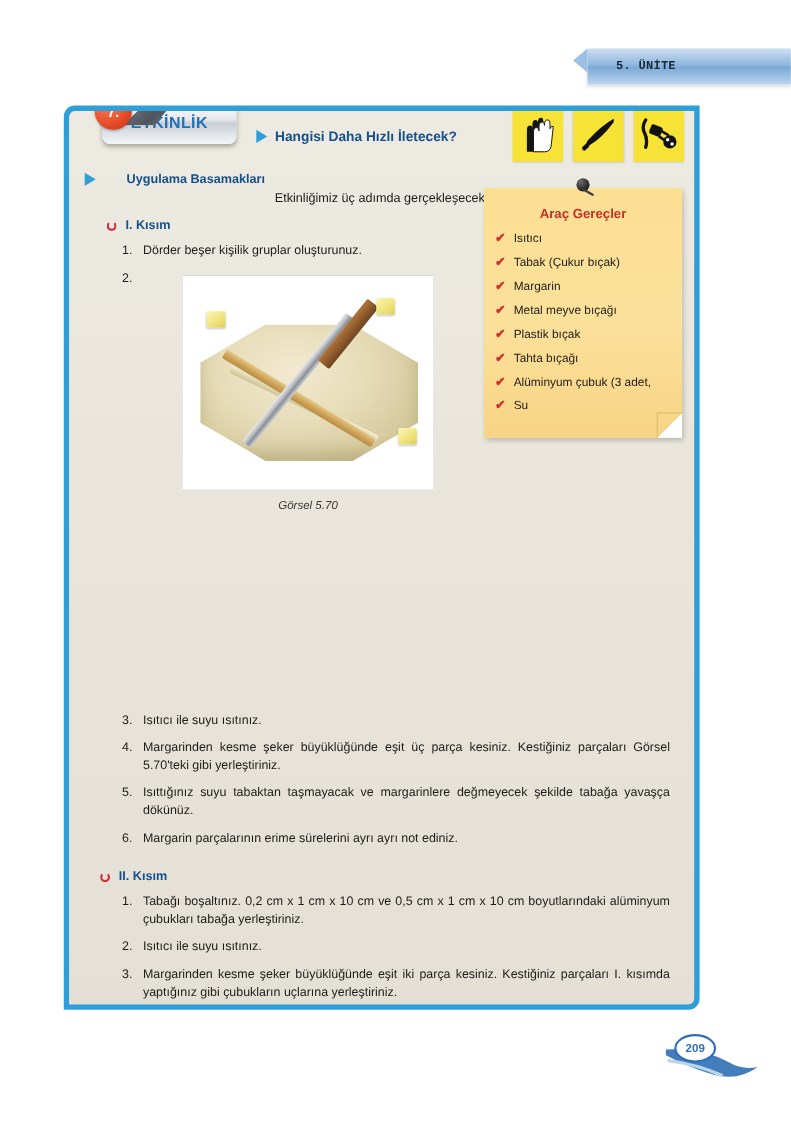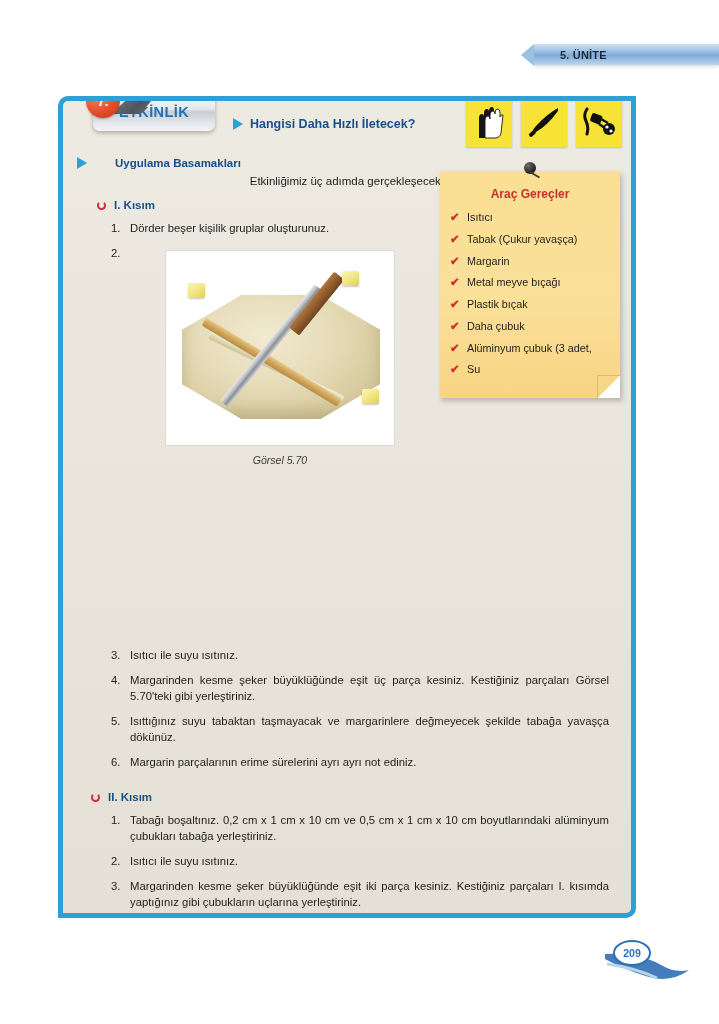--- a/index.html
+++ b/index.html
@@ -18,26 +18,27 @@
     height: 1024px;
     background: #ffffff;
   }
 
   
   .unit-banner {
     position: absolute;
     top: 44px;
     left: 534px;
     width: 185px;
-    height: 21px;
+    height: 33px;
     background: linear-gradient(to bottom, #cfe0f2 0%, #8ab4dd 48%, #7ba9d6 52%, #bdd6ee 100%);
     display: flex;
     align-items: center;
     padding-left: 26px;
     box-shadow: 0 2px 3px rgba(0,0,0,0.13);
+    font-family: Liberation Mono, monospace;
   }
   .unit-banner::before {
     content: "";
     position: absolute;
     left: -13px;
     top: 0;
     width: 0; height: 0;
     border-top: 11.5px solid transparent;
     border-bottom: 11.5px solid transparent;
     border-right: 13px solid #9cc0e2;
@@ -486,37 +487,37 @@
           <div class="pin-needle"></div>
         </div>
         <div class="sticky-title">Araç Gereçler</div>
         <ul class="tools">
           <li>
             <span class="chk">✔</span>
             <span>Isıtıcı</span>
           </li>
           <li>
             <span class="chk">✔</span>
-            <span>Tabak (Çukur yavaşça)</span>
+            <span>Tabak (Çukur bıçak)</span>
           </li>
           <li>
             <span class="chk">✔</span>
             <span>Margarin</span>
           </li>
           <li>
             <span class="chk">✔</span>
             <span>Metal meyve bıçağı</span>
           </li>
           <li>
             <span class="chk">✔</span>
             <span>Plastik bıçak</span>
           </li>
           <li>
             <span class="chk">✔</span>
-            <span>Daha çubuk</span>
+            <span>Tahta bıçağı</span>
           </li>
           <li>
             <span class="chk">✔</span>
             <span>Alüminyum çubuk (3 adet,</span>
           </li>
           <li>
             <span class="chk">✔</span>
             <span>Su</span>
           </li>
         </ul>

